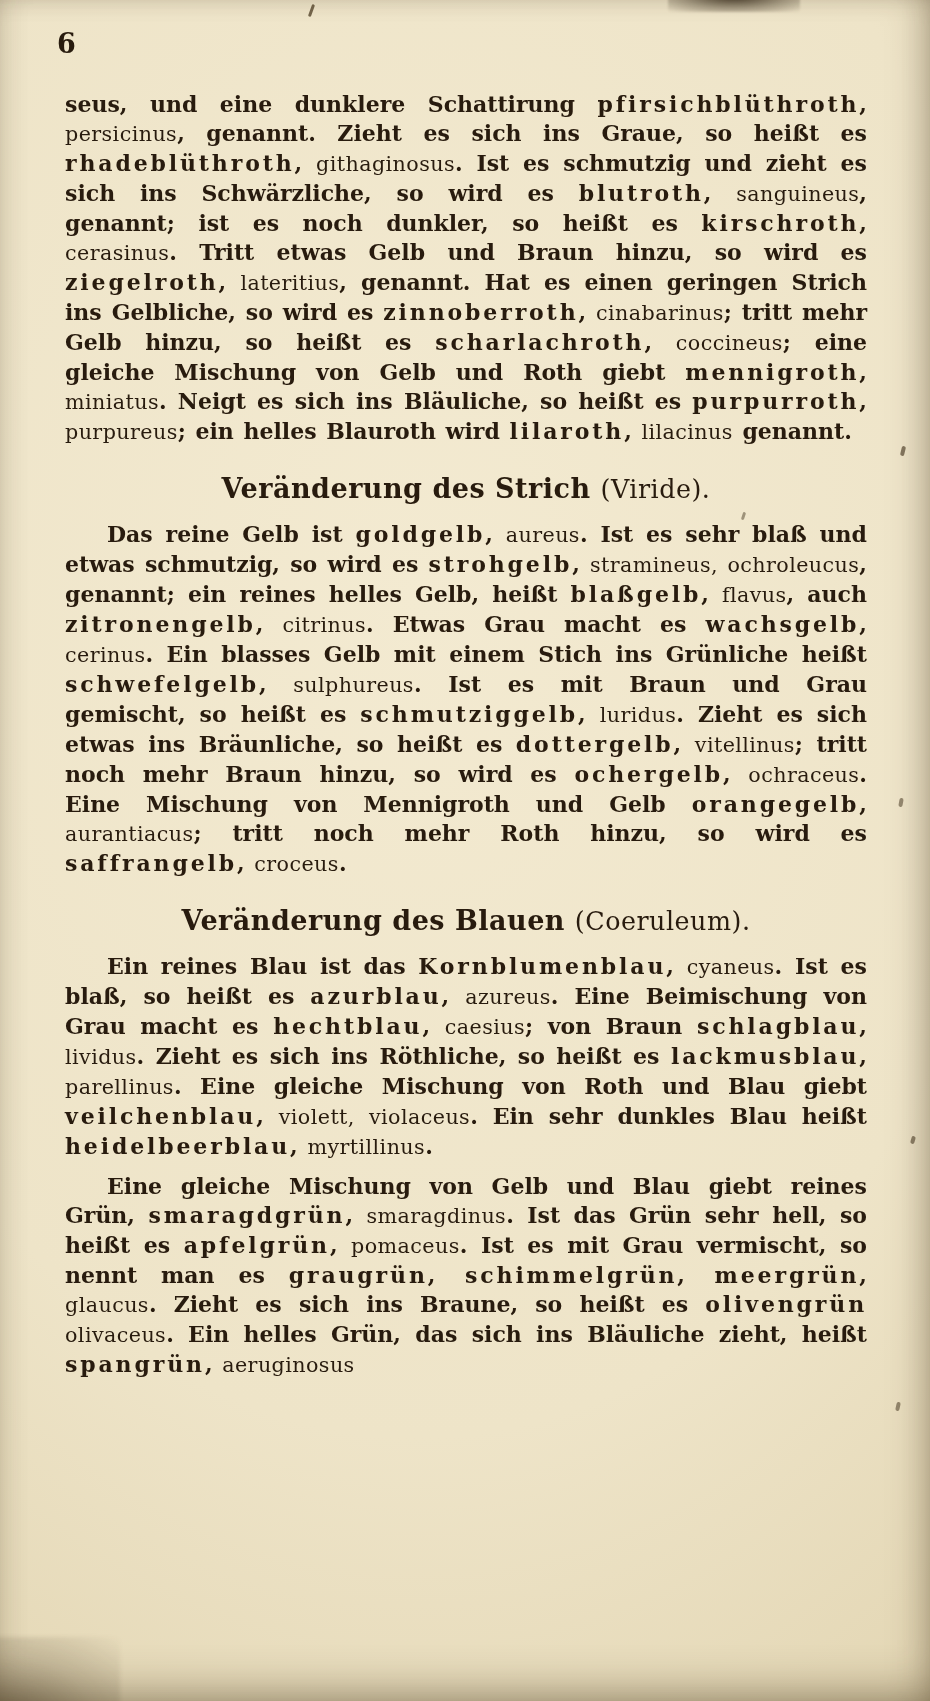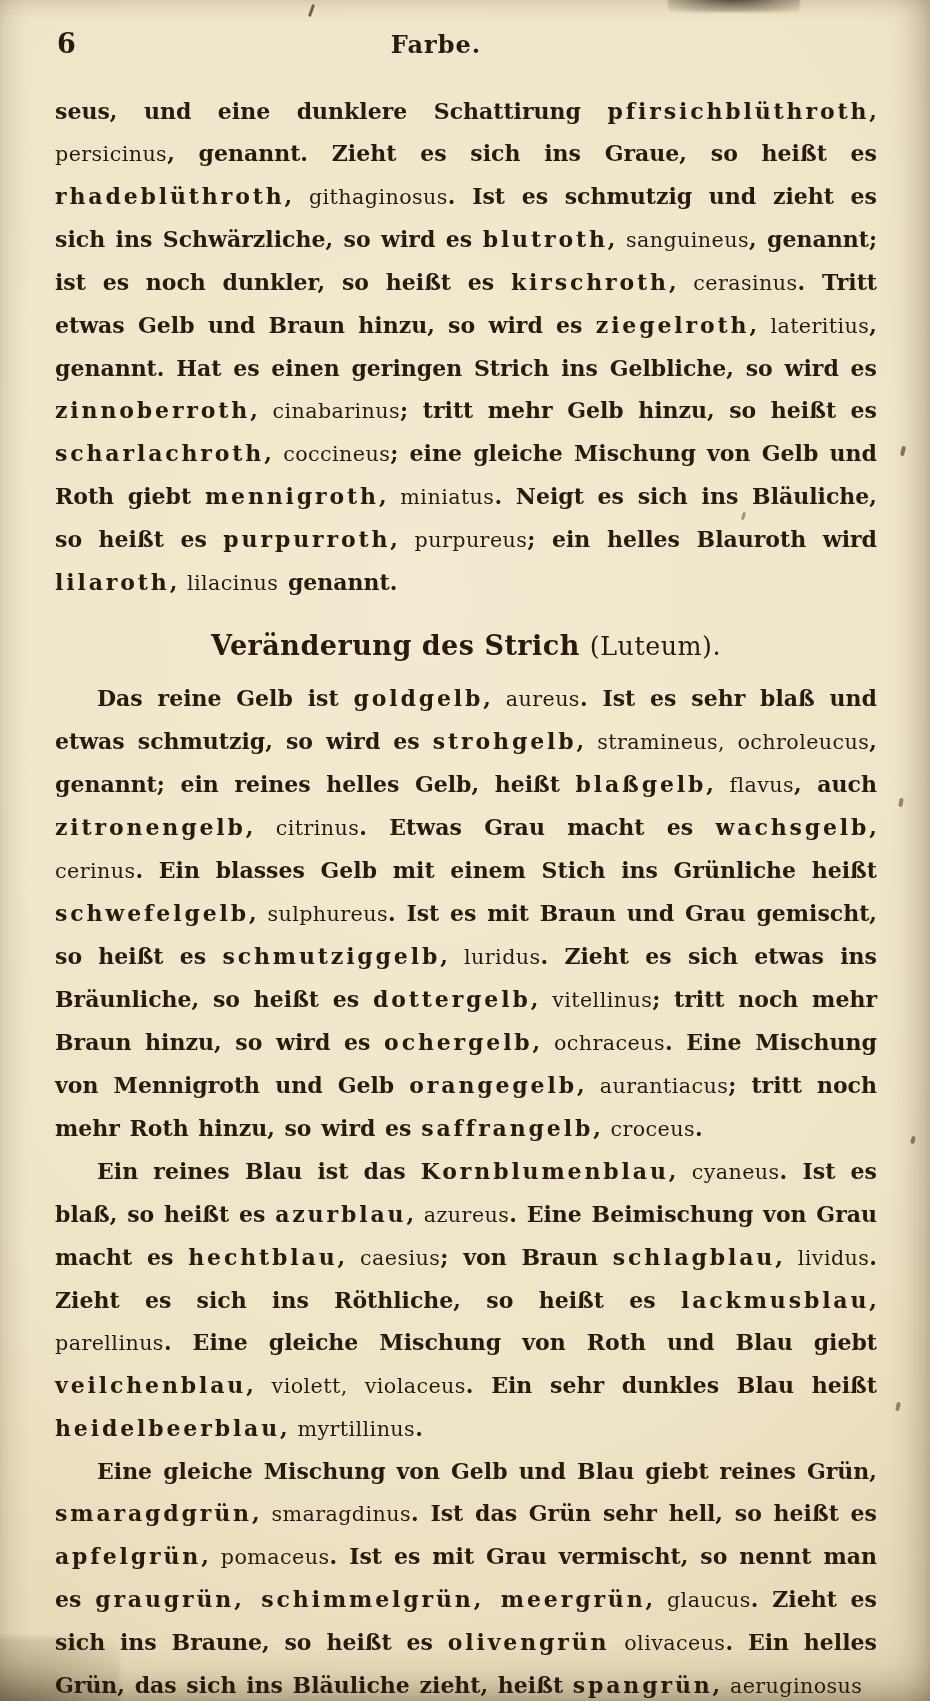--- a/index.html
+++ b/index.html
@@ -49,23 +49,23 @@
     left: 0;
     right: 60px;
     top: 2px;
     text-align: center;
     font-size: 24px;
     font-weight: 700;
     letter-spacing: 1px;
   }
 
   .para {
-    margin: 0;
+    margin: 10px;
     font-size: 22px;
-    line-height: 42px;
+    line-height: 29px;
     font-weight: 700;
     text-align: justify;
     word-spacing: 2px;
   }
   .para.indent { text-indent: 42px; }
 
   .heading {
     margin: 26px 0 16px;
     text-align: center;
     font-size: 27px;
@@ -111,29 +111,29 @@
   <div class="artifact speck-2"></div>
   <div class="artifact speck-3"></div>
   <div class="artifact speck-4"></div>
   <div class="artifact speck-5"></div>
   <div class="artifact corner-bl"></div>
 
   <div class="content">
 
     <header class="pagehead">
       <span class="page-number">6</span>
-      <span class="running-title">Farbe.</span>
     </header>
 
     <p class="para"><span class="seg-f">seus, und eine dunklere Schattirung </span><span class="seg-g">pfirsichblüthroth</span><span class="seg-f">, </span><span class="seg-a">persicinus</span><span class="seg-f">, genannt. Zieht es sich ins Graue, so heißt es </span><span class="seg-g">rhadeblüthroth</span><span class="seg-f">, </span><span class="seg-a">githaginosus</span><span class="seg-f">. Ist es schmutzig und zieht es sich ins Schwärzliche, so wird es </span><span class="seg-g">blutroth</span><span class="seg-f">, </span><span class="seg-a">sanguineus</span><span class="seg-f">, genannt; ist es noch dunkler, so heißt es </span><span class="seg-g">kirschroth</span><span class="seg-f">, </span><span class="seg-a">cerasinus</span><span class="seg-f">. Tritt etwas Gelb und Braun hinzu, so wird es </span><span class="seg-g">ziegelroth</span><span class="seg-f">, </span><span class="seg-a">lateritius</span><span class="seg-f">, genannt. Hat es einen geringen Strich ins Gelbliche, so wird es </span><span class="seg-g">zinnoberroth</span><span class="seg-f">, </span><span class="seg-a">cinabarinus</span><span class="seg-f">; tritt mehr Gelb hinzu, so heißt es </span><span class="seg-g">scharlachroth</span><span class="seg-f">, </span><span class="seg-a">coccineus</span><span class="seg-f">; eine gleiche Mischung von Gelb und Roth giebt </span><span class="seg-g">mennigroth</span><span class="seg-f">, </span><span class="seg-a">miniatus</span><span class="seg-f">. Neigt es sich ins Bläuliche, so heißt es </span><span class="seg-g">purpurroth</span><span class="seg-f">, </span><span class="seg-a">purpureus</span><span class="seg-f">; ein helles Blauroth wird </span><span class="seg-g">lilaroth</span><span class="seg-f">, </span><span class="seg-a">lilacinus</span><span class="seg-f"> genannt.</span></p>
 
-    <h2 class="heading"><span class="seg-f">Veränderung des Strich </span><span class="seg-a">(Luteum).</span></h2>
+    <h2 class="heading"><span class="seg-f">Veränderung des Strich </span><span class="seg-a">(Viride).</span></h2>
 
     <p class="para indent"><span class="seg-f">Das reine Gelb ist </span><span class="seg-g">goldgelb</span><span class="seg-f">, </span><span class="seg-a">aureus</span><span class="seg-f">. Ist es sehr blaß und etwas schmutzig, so wird es </span><span class="seg-g">strohgelb</span><span class="seg-f">, </span><span class="seg-a">stramineus, ochroleucus</span><span class="seg-f">, genannt; ein reines helles Gelb, heißt </span><span class="seg-g">blaßgelb</span><span class="seg-f">, </span><span class="seg-a">flavus</span><span class="seg-f">, auch </span><span class="seg-g">zitronengelb</span><span class="seg-f">, </span><span class="seg-a">citrinus</span><span class="seg-f">. Etwas Grau macht es </span><span class="seg-g">wachsgelb</span><span class="seg-f">, </span><span class="seg-a">cerinus</span><span class="seg-f">. Ein blasses Gelb mit einem Stich ins Grünliche heißt </span><span class="seg-g">schwefelgelb</span><span class="seg-f">, </span><span class="seg-a">sulphureus</span><span class="seg-f">. Ist es mit Braun und Grau gemischt, so heißt es </span><span class="seg-g">schmutziggelb</span><span class="seg-f">, </span><span class="seg-a">luridus</span><span class="seg-f">. Zieht es sich etwas ins Bräunliche, so heißt es </span><span class="seg-g">dottergelb</span><span class="seg-f">, </span><span class="seg-a">vitellinus</span><span class="seg-f">; tritt noch mehr Braun hinzu, so wird es </span><span class="seg-g">ochergelb</span><span class="seg-f">, </span><span class="seg-a">ochraceus</span><span class="seg-f">. Eine Mischung von Mennigroth und Gelb </span><span class="seg-g">orangegelb</span><span class="seg-f">, </span><span class="seg-a">aurantiacus</span><span class="seg-f">; tritt noch mehr Roth hinzu, so wird es </span><span class="seg-g">saffrangelb</span><span class="seg-f">, </span><span class="seg-a">croceus</span><span class="seg-f">.</span></p>
 
+    <h2 class="heading"><span class="seg-f">Veränderung des Blauen </span><span class="seg-a">(Coeruleum).</span></h2>
 
     <p class="para indent"><span class="seg-f">Ein reines Blau ist das </span><span class="seg-g">Kornblumenblau</span><span class="seg-f">, </span><span class="seg-a">cyaneus</span><span class="seg-f">. Ist es blaß, so heißt es </span><span class="seg-g">azurblau</span><span class="seg-f">, </span><span class="seg-a">azureus</span><span class="seg-f">. Eine Beimischung von Grau macht es </span><span class="seg-g">hechtblau</span><span class="seg-f">, </span><span class="seg-a">caesius</span><span class="seg-f">; von Braun </span><span class="seg-g">schlagblau</span><span class="seg-f">, </span><span class="seg-a">lividus</span><span class="seg-f">. Zieht es sich ins Röthliche, so heißt es </span><span class="seg-g">lackmusblau</span><span class="seg-f">, </span><span class="seg-a">parellinus</span><span class="seg-f">. Eine gleiche Mischung von Roth und Blau giebt </span><span class="seg-g">veilchenblau</span><span class="seg-f">, </span><span class="seg-a">violett, violaceus</span><span class="seg-f">. Ein sehr dunkles Blau heißt </span><span class="seg-g">heidelbeerblau</span><span class="seg-f">, </span><span class="seg-a">myrtillinus</span><span class="seg-f">.</span></p>
 
 
     <p class="para indent"><span class="seg-f">Eine gleiche Mischung von Gelb und Blau giebt reines Grün, </span><span class="seg-g">smaragdgrün</span><span class="seg-f">, </span><span class="seg-a">smaragdinus</span><span class="seg-f">. Ist das Grün sehr hell, so heißt es </span><span class="seg-g">apfelgrün</span><span class="seg-f">, </span><span class="seg-a">pomaceus</span><span class="seg-f">. Ist es mit Grau vermischt, so nennt man es </span><span class="seg-g">graugrün, schimmelgrün, meergrün</span><span class="seg-f">, </span><span class="seg-a">glaucus</span><span class="seg-f">. Zieht es sich ins Braune, so heißt es </span><span class="seg-g">olivengrün</span><span class="seg-f"> </span><span class="seg-a">olivaceus</span><span class="seg-f">. Ein helles Grün, das sich ins Bläuliche zieht, heißt </span><span class="seg-g">spangrün</span><span class="seg-f">, </span><span class="seg-a">aeruginosus</span></p>
 
   </div>
 </div>
 
 </body></html>

